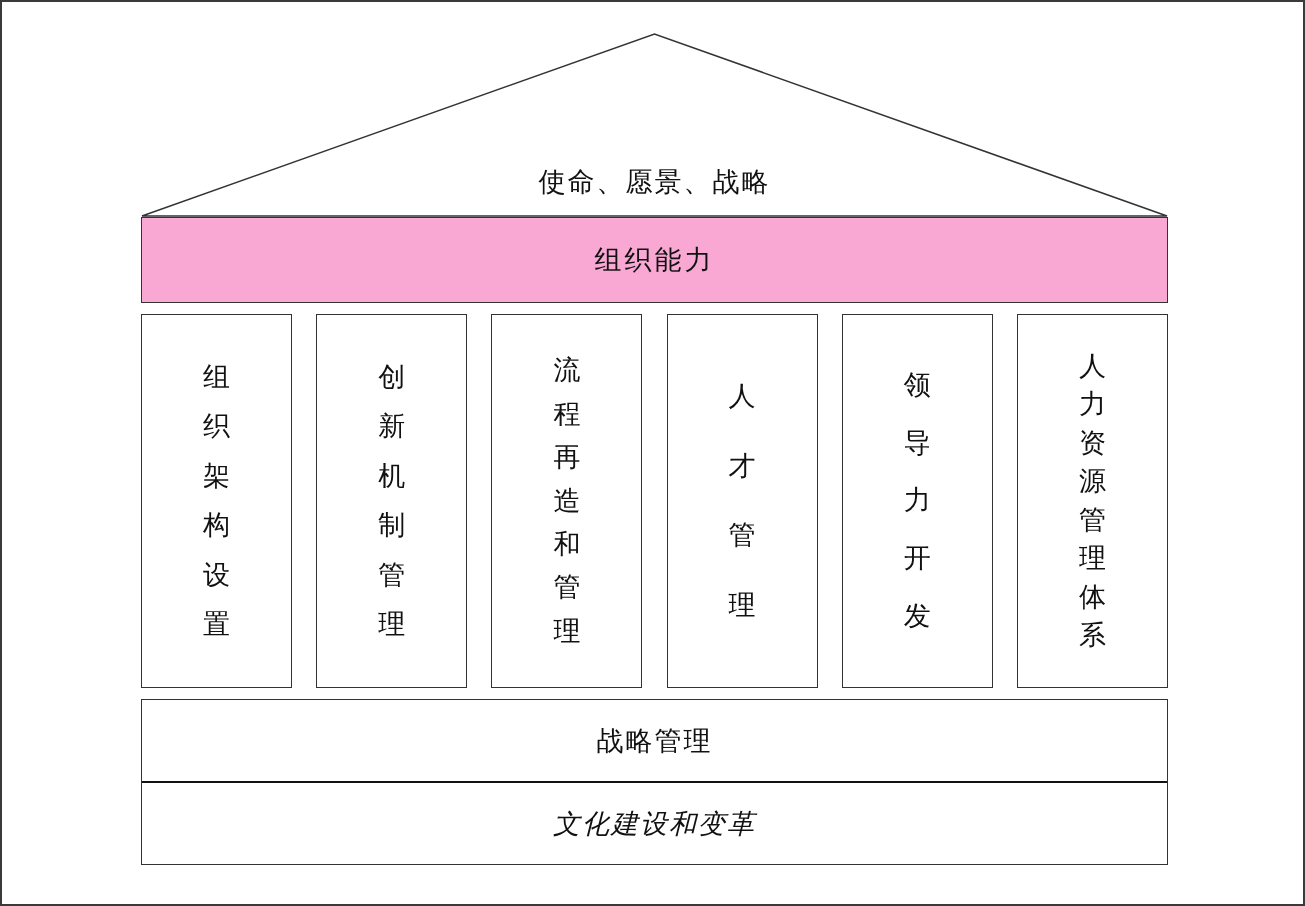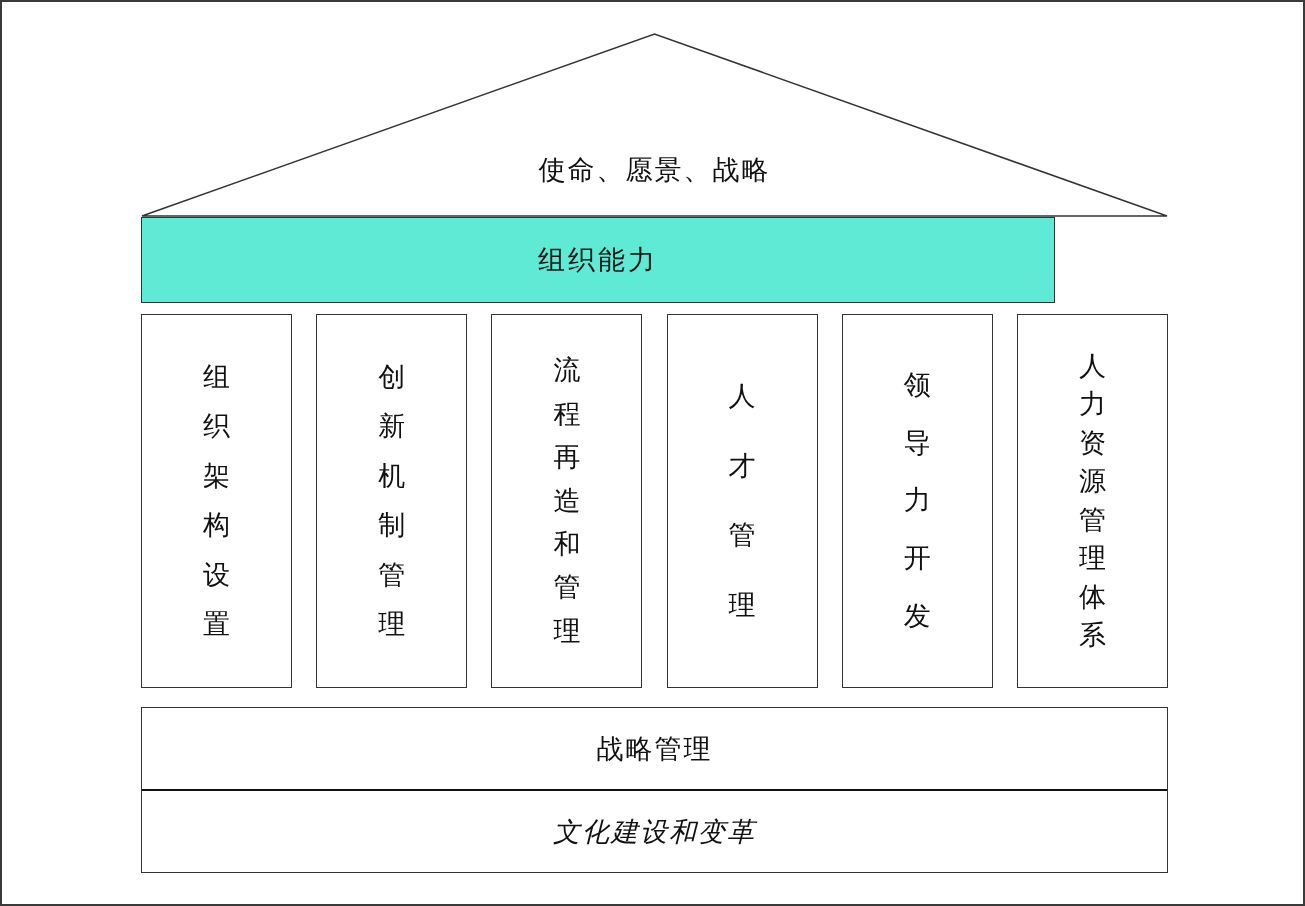--- a/index.html
+++ b/index.html
@@ -29,35 +29,35 @@
     position: absolute;
     inset: 0;
     width: 100%;
     height: 100%;
     display: block;
   }
   .roof-label {
     position: absolute;
     left: 0;
     right: 0;
-    bottom: 30px;
+    bottom: 18px;
     text-align: center;
     font-size: 27px;
     letter-spacing: 2px;
   }
 
   
   .cap-bar {
     position: absolute;
     left: 139px;
     top: 215px;
-    width: 914px;
+    width: 1027px;
     height: 86px;
     border: 1px solid #333333;
-    background: #5eead4;
+    background: #f9a8d4;
     display: flex;
     align-items: center;
     justify-content: center;
     font-size: 27px;
     letter-spacing: 3px;
   }
 
   
   .pillars {
     position: absolute;
@@ -89,21 +89,20 @@
   .base {
     position: absolute;
     left: 139px;
     top: 697px;
     width: 1027px;
     height: 166px;
     border: 1px solid #333333;
     background: #ffffff;
     display: flex;
     flex-direction: column;
-    margin-top: 8px;
   }
   .base-row {
     flex: 1;
     display: flex;
     align-items: center;
     justify-content: center;
     font-size: 27px;
     letter-spacing: 2px;
   }
   .base-row.second {

